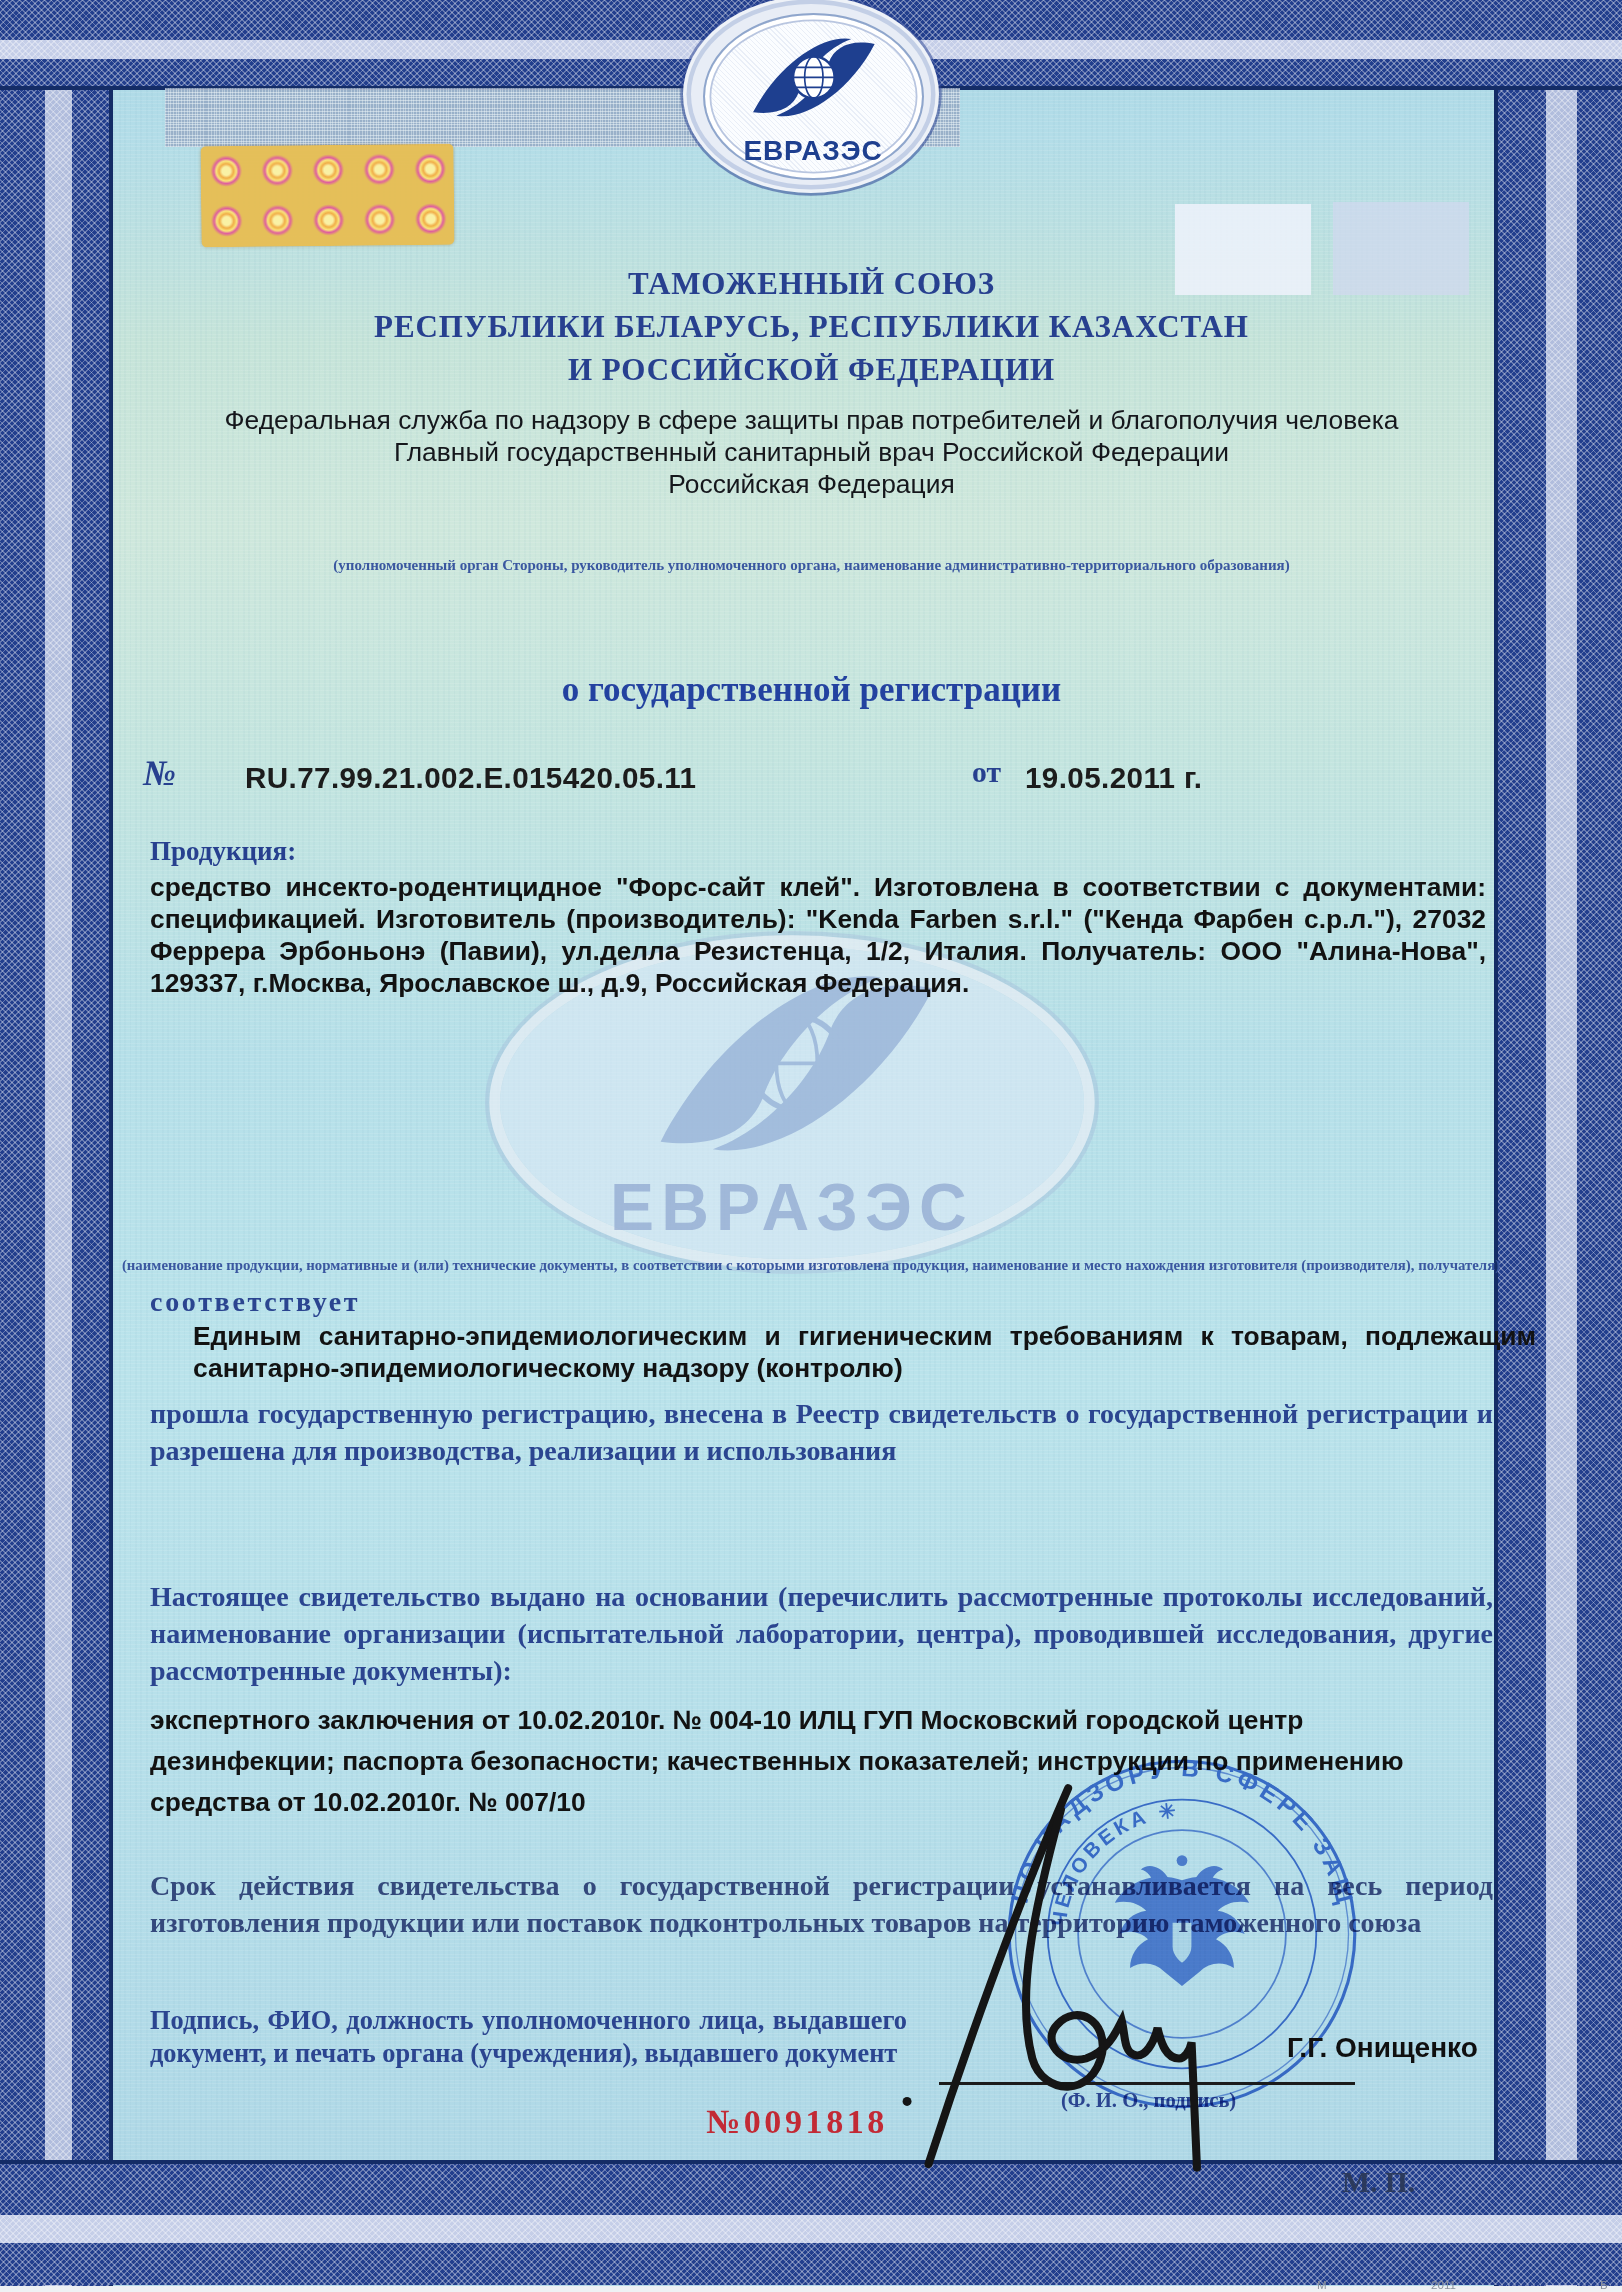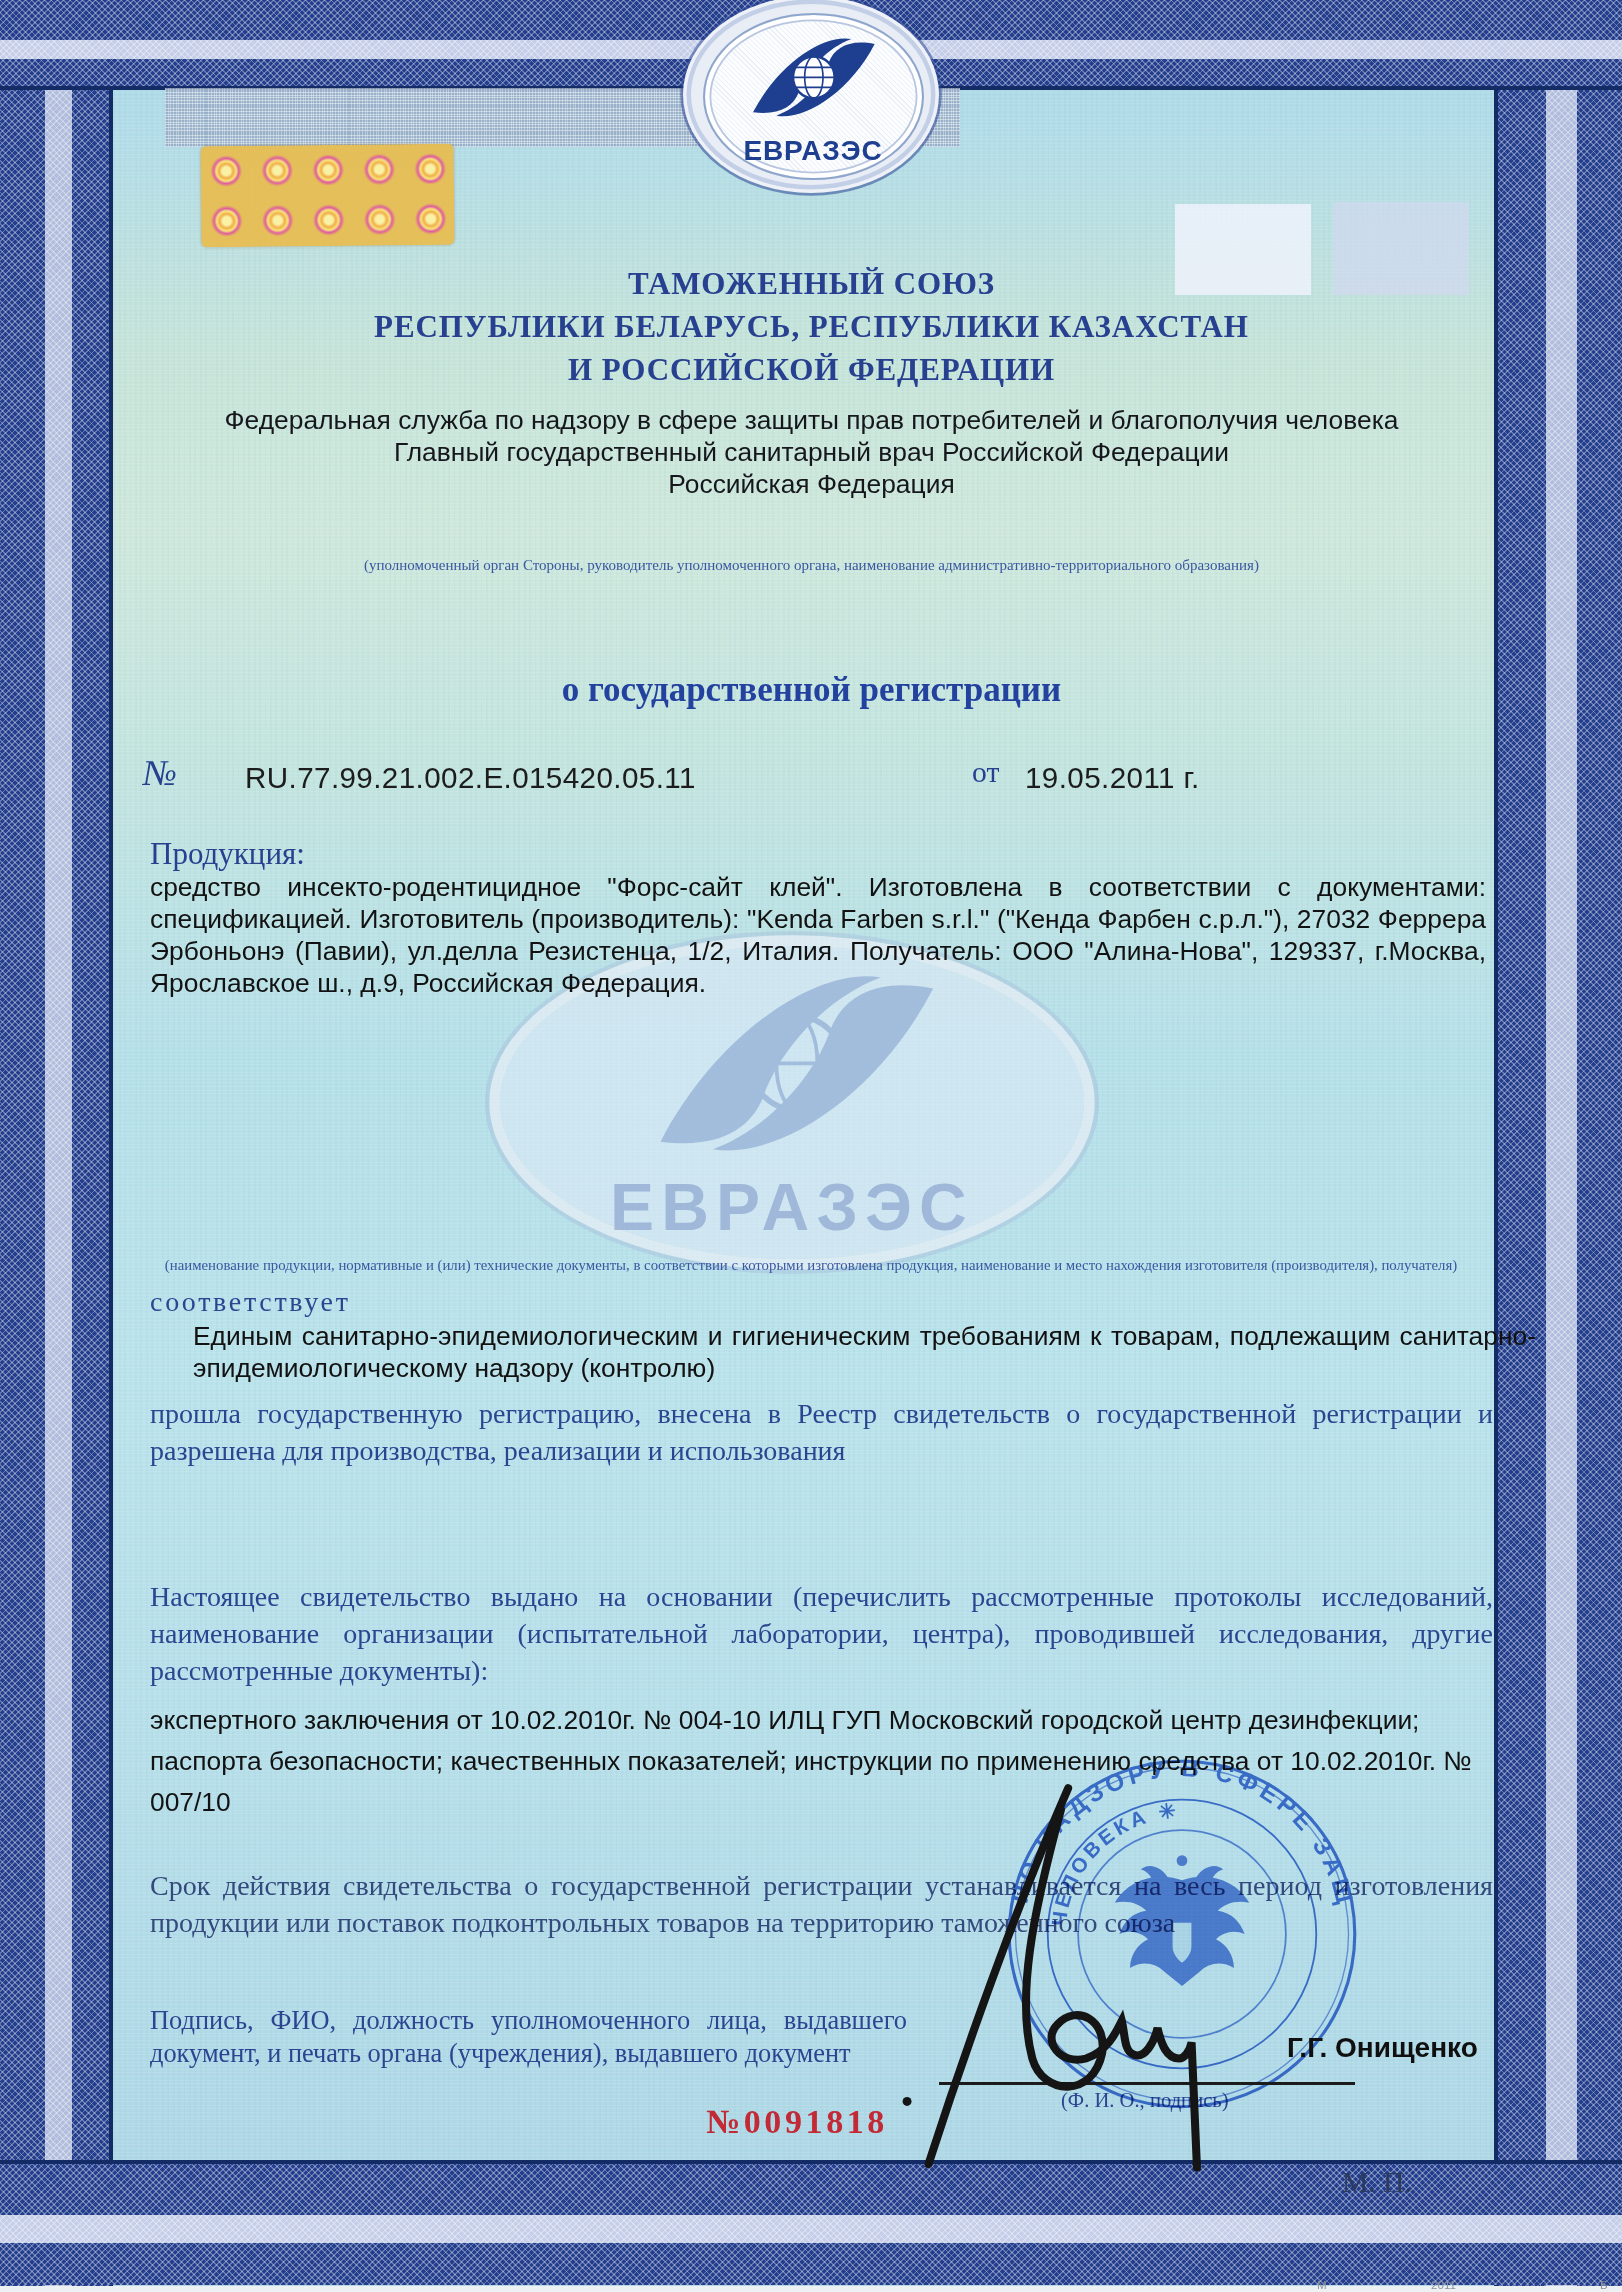--- a/index.html
+++ b/index.html
@@ -53,32 +53,32 @@
   .patch1{position:absolute;left:1175px;top:204px;width:136px;height:91px;background:rgba(238,242,252,.85);z-index:4;}
   .patch2{position:absolute;left:1333px;top:202px;width:136px;height:93px;background:rgba(210,216,240,.7);z-index:4;}
   
   .wm{position:absolute;left:500px;top:946px;width:584px;height:313px;border-radius:50%;z-index:1;
      background:rgba(222,233,247,.60);
      box-shadow:0 0 0 10.7px rgba(255,255,255,.55),0 0 0 15px rgba(160,180,215,.35);}
   .wm svg{position:absolute;left:107px;top:9px;width:376px;height:224px;opacity:.55;}
   .wm-label{position:absolute;left:0;right:0;bottom:14.3px;text-align:center;
      font-family:"Liberation Sans",sans-serif;font-weight:bold;font-size:66px;letter-spacing:7.2px;color:rgba(128,153,200,.60);}
   
-  .abs{position:absolute;z-index:2;}
+  .abs{position:absolute;z-index:2;font-weight:bold;}
   .ctr{left:86px;width:1451px;text-align:center;}
   .serif-navy{color:#27408f;font-weight:bold;}
   .t-union{font-size:31px;letter-spacing:0.9px;}
   .t-auth{font-family:"Liberation Sans",sans-serif;font-size:26.4px;color:#15171c;font-weight:500;}
   .t-note{font-size:15px;color:#3a57a0;}
   .t-title{font-size:50px;letter-spacing:3.6px;color:#2342a0;font-weight:bold;text-shadow:0 0 0.9px rgba(35,66,160,.6);}
   .t-sub{font-size:35px;color:#2342a0;font-weight:bold;}
   .no-sign{font-size:36px;color:#27408f;font-style:italic;}
   .t-num{font-family:"Liberation Sans",sans-serif;font-size:29.6px;color:#1c1c1c;letter-spacing:0.4px;}
   .t-from{font-size:29.6px;color:#27408f;}
-  .lbl-blue{font-size:31px;color:#27408f;}
+  .lbl-blue{font-size:27px;color:#27408f;}
   .p-sans{font-family:"Liberation Sans",sans-serif;font-size:26.4px;color:#121212;line-height:32px;text-align:justify;}
   .p-serif{font-size:28px;color:#2b4590;line-height:37px;text-align:justify;}
   .t-caption{font-size:14.8px;color:#3a57a0;text-align:center;}
   .t-sootv{font-size:28px;color:#2b4590;letter-spacing:2.7px;}
   .t-validity{color:#34497c;}
   .t-name{font-family:"Liberation Sans",sans-serif;font-size:28px;color:#101010;font-weight:600;}
   .sig-line{position:absolute;left:939px;top:2082px;width:416px;height:2.7px;background:#1b1b1b;z-index:3;}
   .t-fio{font-size:20.6px;color:#2b4590;}
   .t-serial{font-size:34px;color:#c22a35;letter-spacing:3.6px;font-weight:bold;}
   .t-mp{font-size:29.6px;color:#2c3a5c;}

